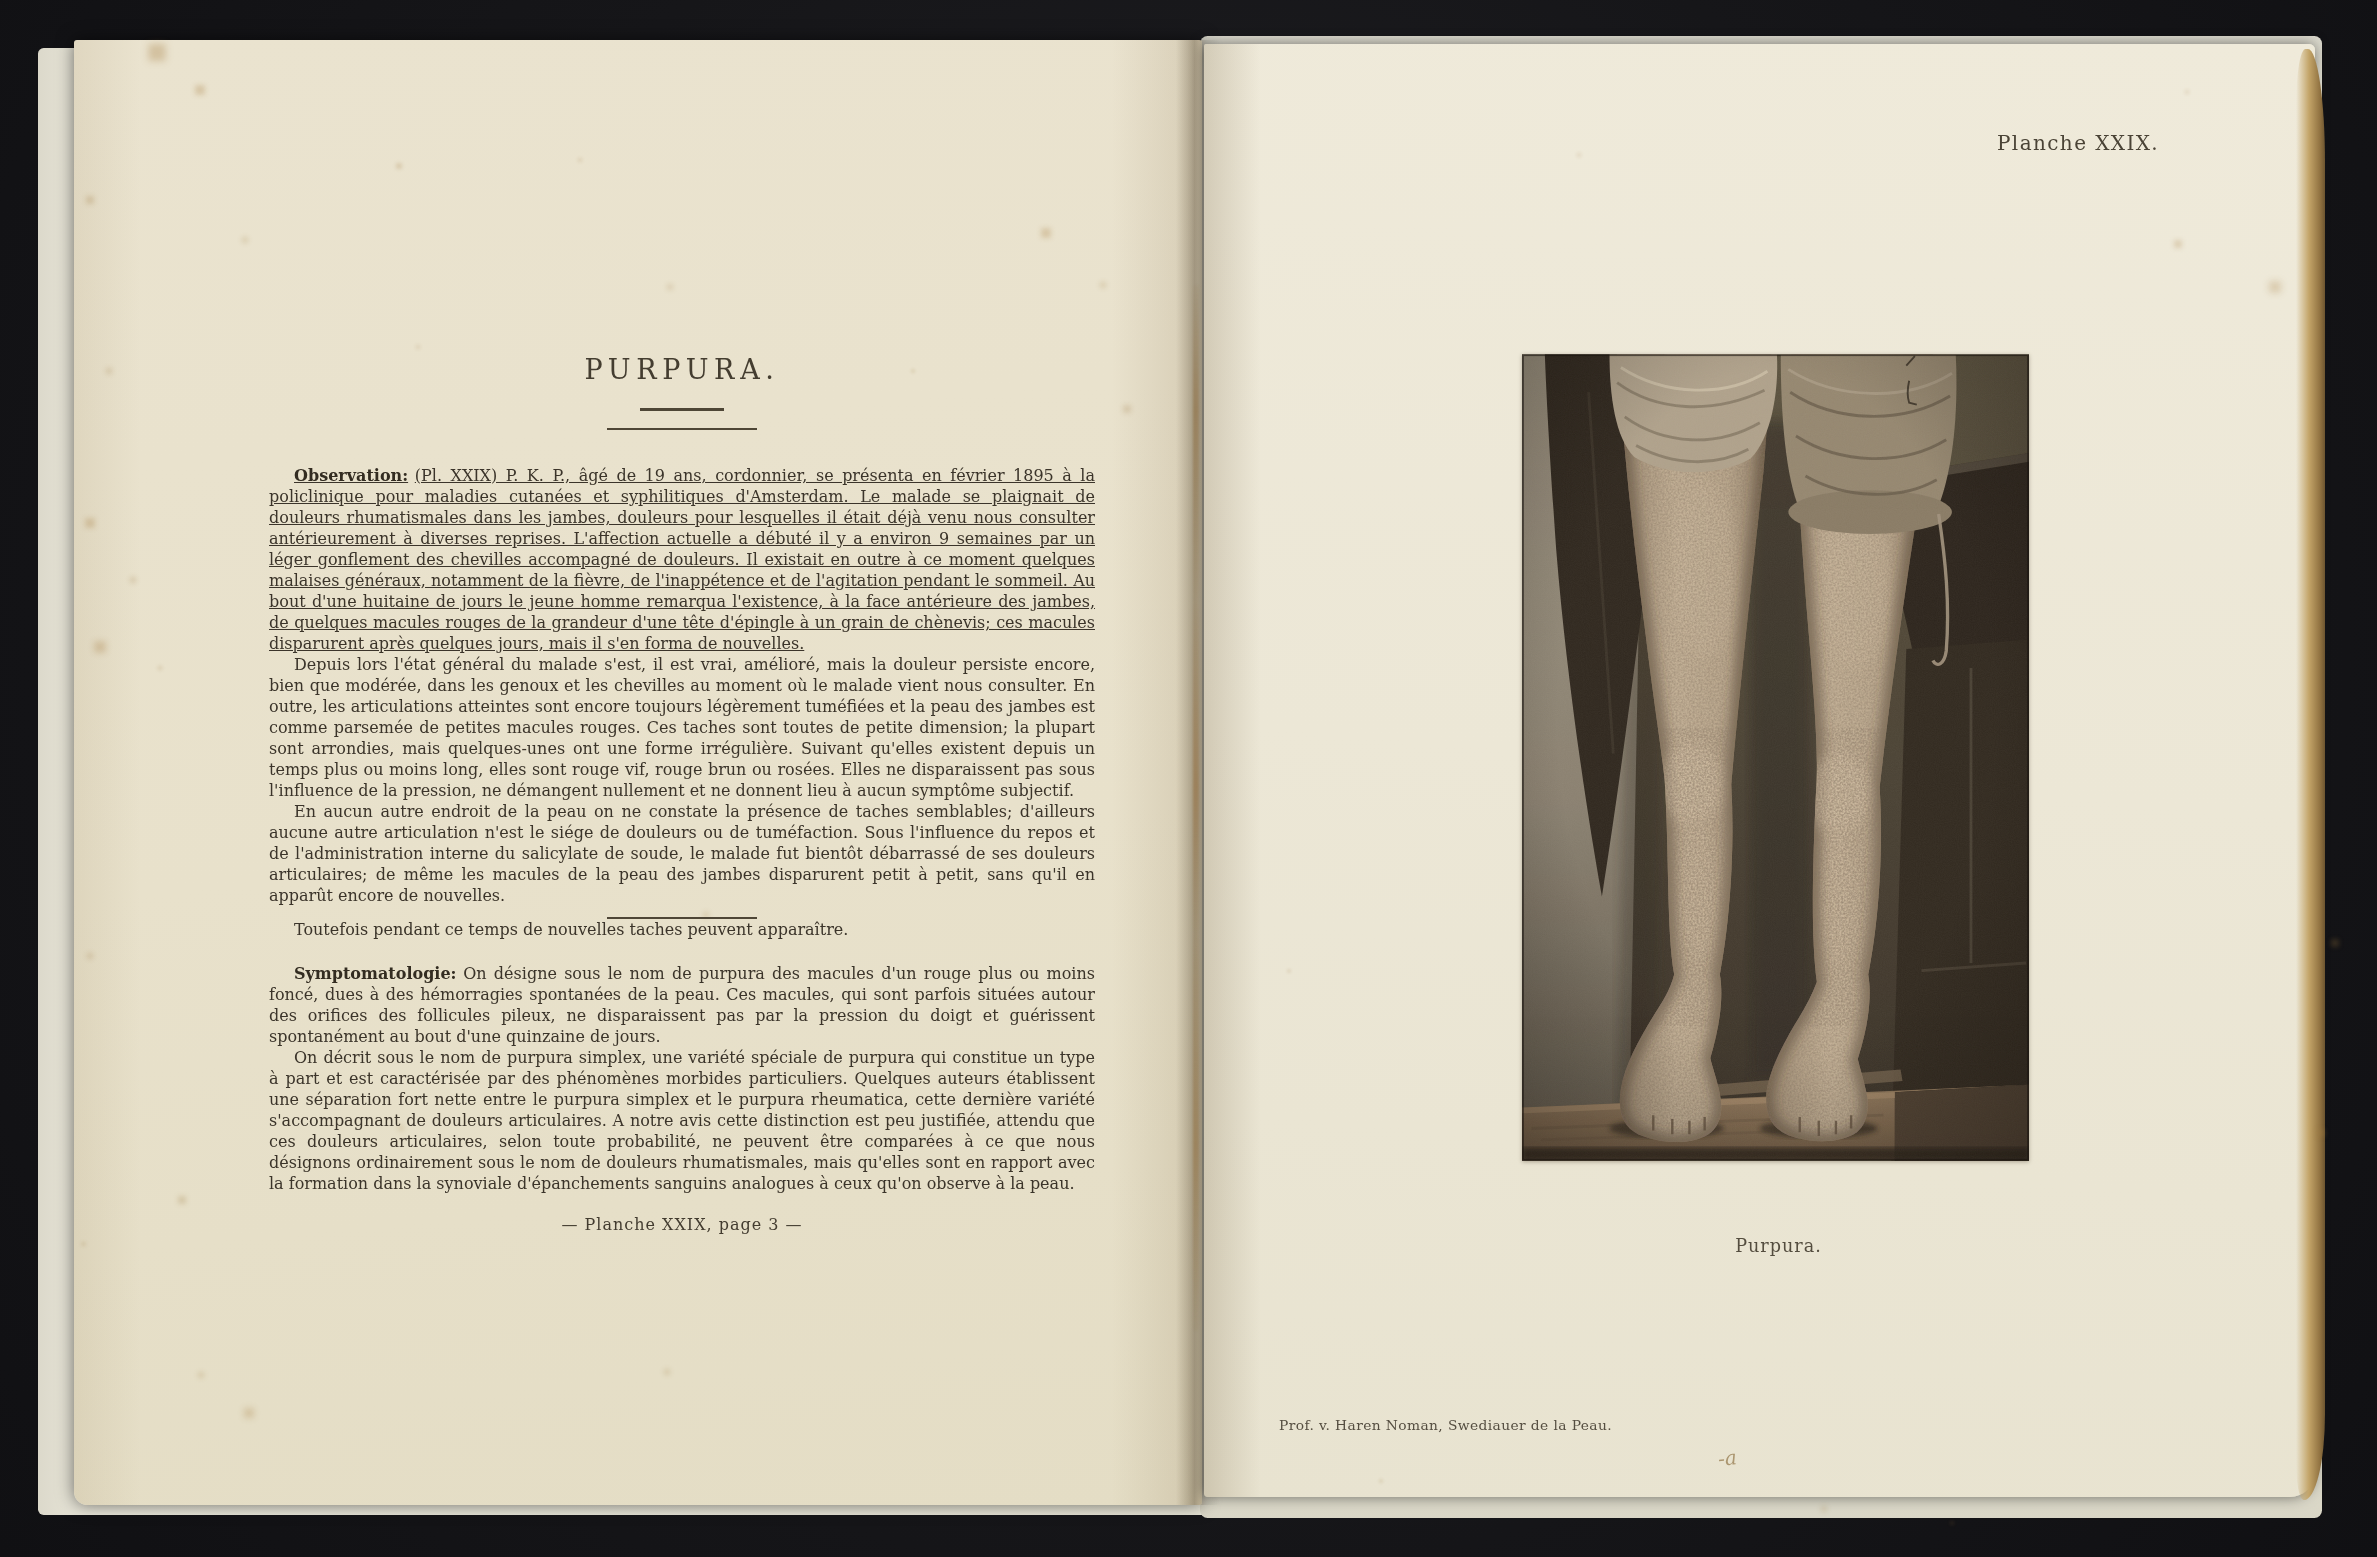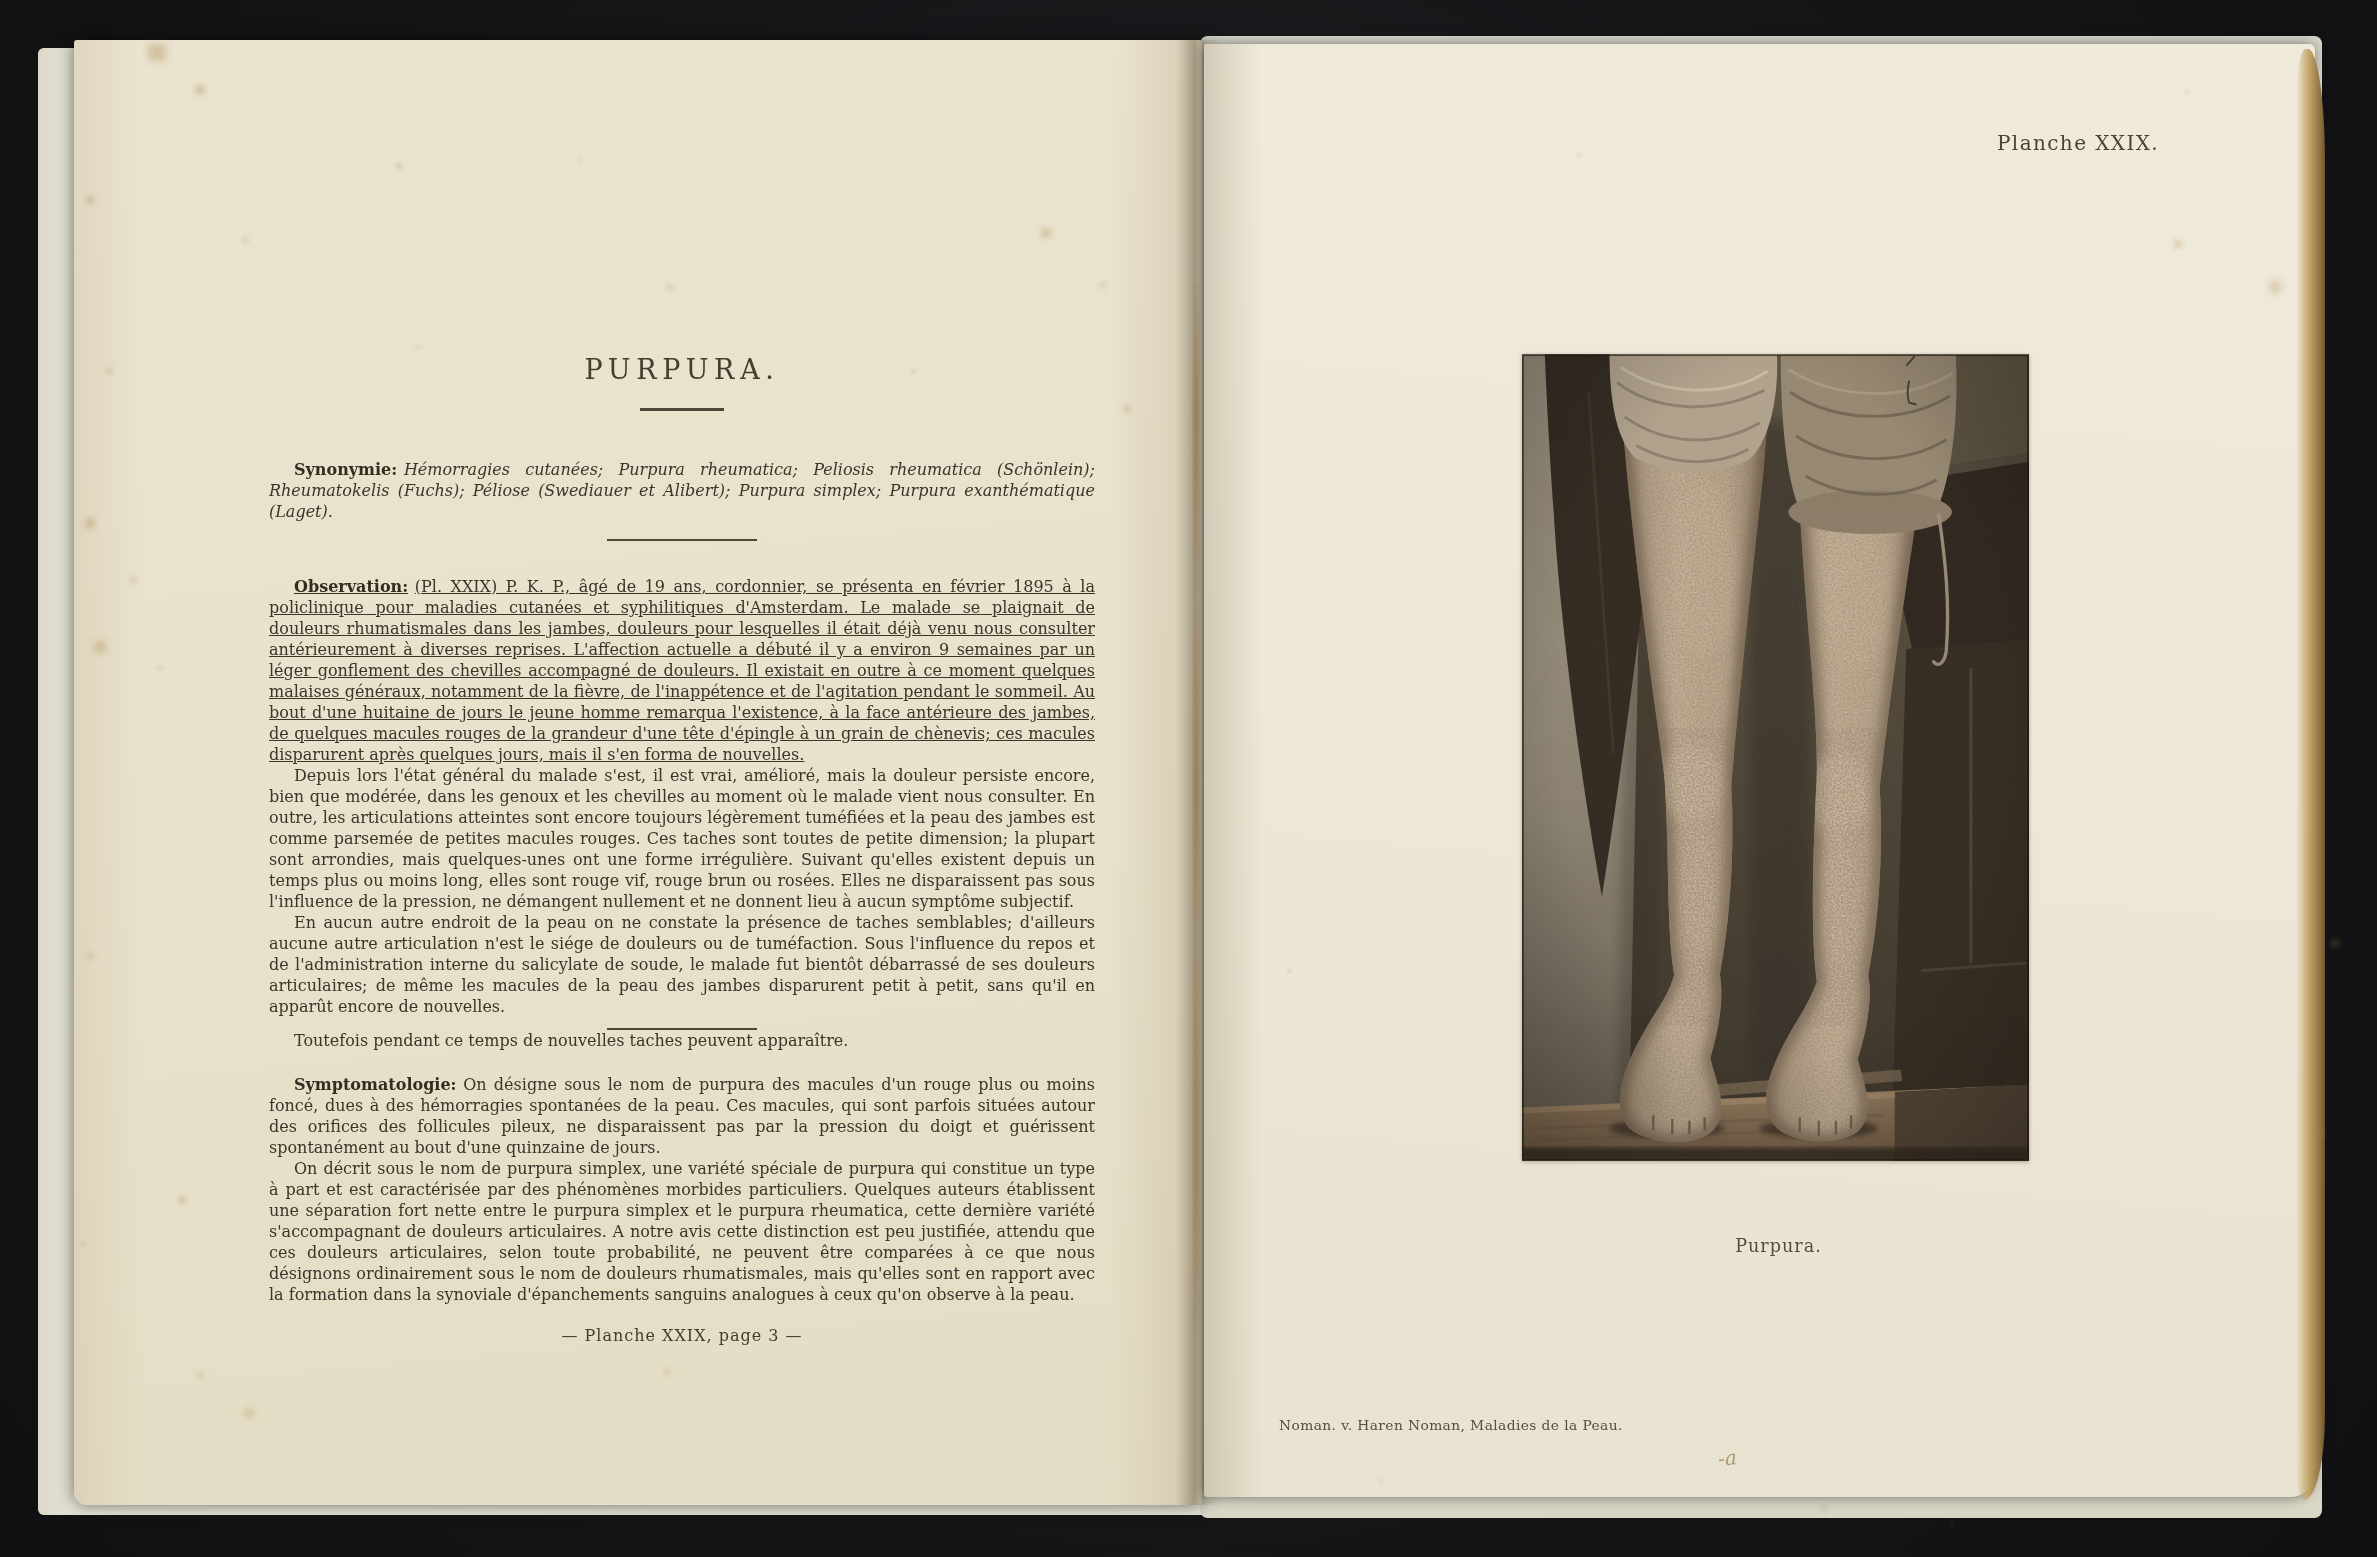--- a/index.html
+++ b/index.html
@@ -97,21 +97,20 @@
   <div class="under-left"></div>
   <div class="under-right"></div>
 
   <div class="page-left"></div>
   <div class="fox fox-left"></div>
 
   <div class="textcol">
     <h1 class="title">PURPURA.</h1>
     <div class="rule rule-1"></div>
 
-    <p class="para syn"><span class="lead">Synonymie:</span><span class="body">Hémorragies cutanées; Purpura rheumatica; Peliosis rheumatica (Schönlein); Rheumatokelis (Fuchs); Péliose (Swediauer et Alibert); Purpura simplex; Purpura exanthématique (Laget).</span></p>
     <div class="rule rule-2"></div>
 
     <p class="para obs-1"><span class="lead">Observation:</span><span>(Pl. XXIX) P. K. P., âgé de 19 ans, cordonnier, se présenta en février 1895 à la policlinique pour maladies cutanées et syphilitiques d'Amsterdam. Le malade se plaignait de douleurs rhumatismales dans les jambes, douleurs pour lesquelles il était déjà venu nous consulter antérieurement à diverses reprises. L'affection actuelle a débuté il y a environ 9 semaines par un léger gonflement des chevilles accompagné de douleurs. Il existait en outre à ce moment quelques malaises généraux, notamment de la fièvre, de l'inappétence et de l'agitation pendant le sommeil. Au bout d'une huitaine de jours le jeune homme remarqua l'existence, à la face antérieure des jambes, de quelques macules rouges de la grandeur d'une tête d'épingle à un grain de chènevis; ces macules disparurent après quelques jours, mais il s'en forma de nouvelles.</span></p>
     <p class="para">Depuis lors l'état général du malade s'est, il est vrai, amélioré, mais la douleur persiste encore, bien que modérée, dans les genoux et les chevilles au moment où le malade vient nous consulter. En outre, les articulations atteintes sont encore toujours légèrement tuméfiées et la peau des jambes est comme parsemée de petites macules rouges. Ces taches sont toutes de petite dimension; la plupart sont arrondies, mais quelques-unes ont une forme irrégulière. Suivant qu'elles existent depuis un temps plus ou moins long, elles sont rouge vif, rouge brun ou rosées. Elles ne disparaissent pas sous l'influence de la pression, ne démangent nullement et ne donnent lieu à aucun symptôme subjectif.</p>
     <p class="para">En aucun autre endroit de la peau on ne constate la présence de taches semblables; d'ailleurs aucune autre articulation n'est le siége de douleurs ou de tuméfaction. Sous l'influence du repos et de l'administration interne du salicylate de soude, le malade fut bientôt débarrassé de ses douleurs articulaires; de même les macules de la peau des jambes disparurent petit à petit, sans qu'il en apparût encore de nouvelles.</p>
     <div class="rule rule-3"></div>
 
     <p class="para">Toutefois pendant ce temps de nouvelles taches peuvent apparaître.</p>
     <p class="para symp-1"><span class="lead">Symptomatologie:</span><span>On désigne sous le nom de purpura des macules d'un rouge plus ou moins foncé, dues à des hémorragies spontanées de la peau. Ces macules, qui sont parfois situées autour des orifices des follicules pileux, ne disparaissent pas par la pression du doigt et guérissent spontanément au bout d'une quinzaine de jours.</span></p>
     <p class="para">On décrit sous le nom de purpura simplex, une variété spéciale de purpura qui constitue un type à part et est caractérisée par des phénomènes morbides particuliers. Quelques auteurs établissent une séparation fort nette entre le purpura simplex et le purpura rheumatica, cette dernière variété s'accompagnant de douleurs articulaires. A notre avis cette distinction est peu justifiée, attendu que ces douleurs articulaires, selon toute probabilité, ne peuvent être comparées à ce que nous désignons ordinairement sous le nom de douleurs rhumatismales, mais qu'elles sont en rapport avec la formation dans la synoviale d'épanchements sanguins analogues à ceux qu'on observe à la peau.</p>
@@ -248,17 +247,17 @@
 
         <rect width="533" height="848" fill="#8a6f4f" opacity=".08"></rect>
         <rect width="533" height="848" filter="url(#grainF)" opacity=".18"></rect>
         <rect width="533" height="848" fill="url(#vigG)"></rect>
         <rect x="1" y="1" width="531" height="846" fill="none" stroke="rgba(25,20,15,.6)" stroke-width="2"></rect>
       </g>
     </svg>
   </div>
 
   <div class="caption">Purpura.</div>
-  <div class="credit">Noman. v. Haren Noman, Maladies de la Peau.</div>
+  <div class="credit">Prof. v. Haren Noman, Swediauer de la Peau.</div>
   <div class="pencil">-a</div>
 
 </div>
 
 
 </body></html>

